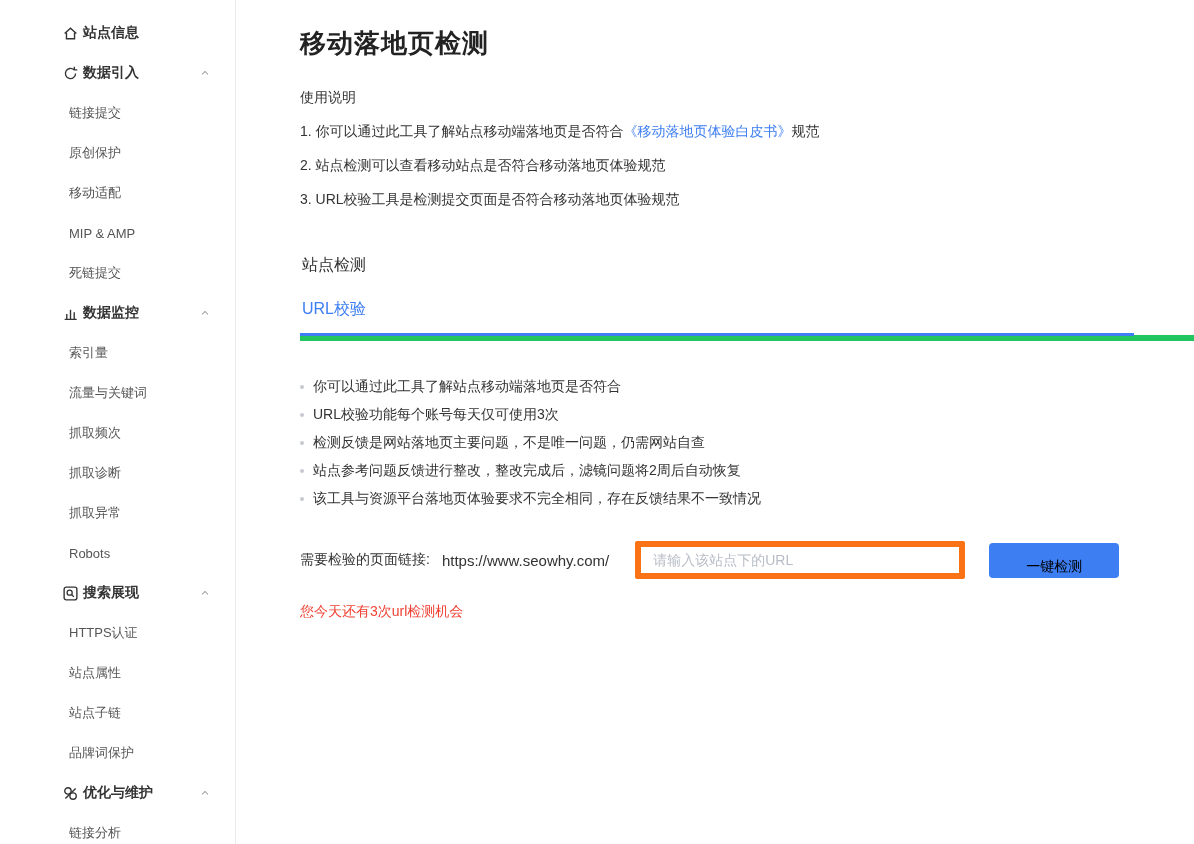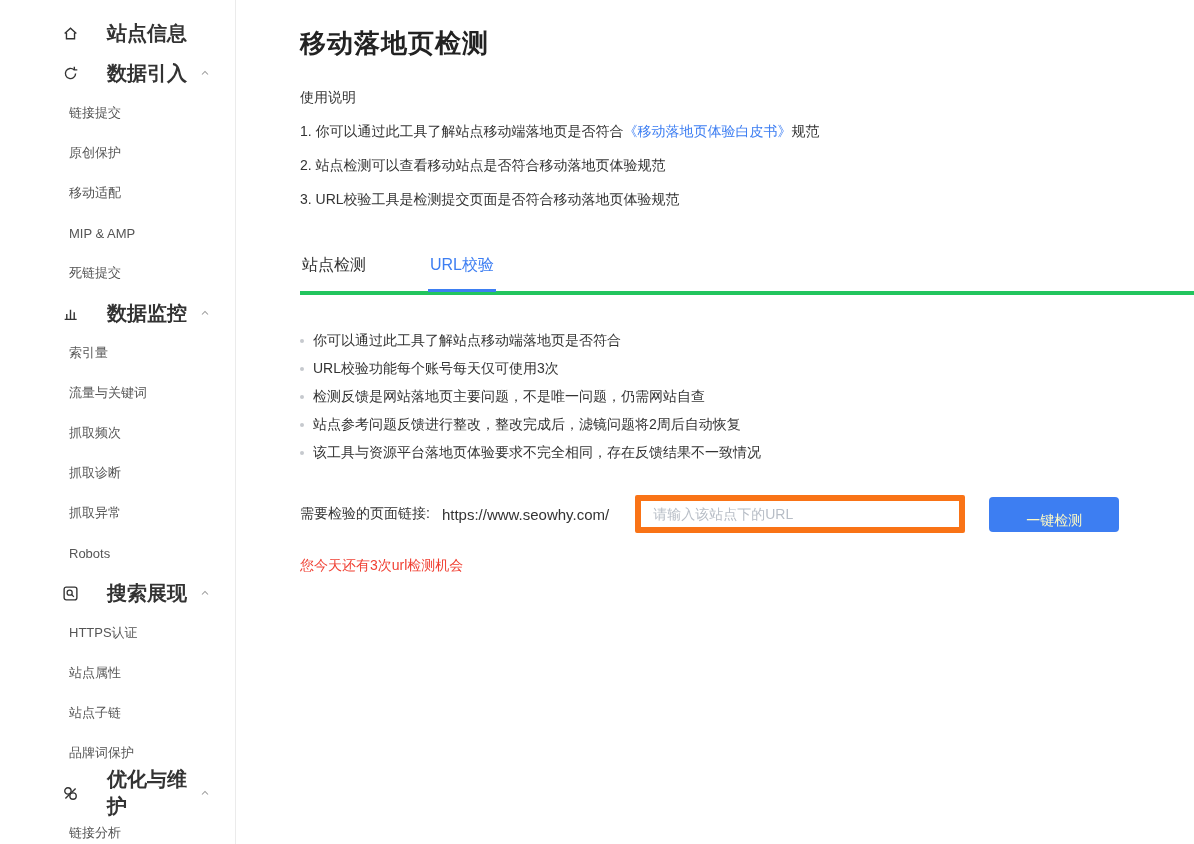--- a/index.html
+++ b/index.html
@@ -15,40 +15,41 @@
     width: 236px; min-width: 236px; height: 844px;
     border-right: 1px solid #ebebeb;
     padding-top: 13px;
     background: #fff;
   }
   .side-row {
     display: flex; align-items: center;
     height: 40px; cursor: pointer;
   }
   .side-row.top { padding-left: 62px; padding-right: 24px; }
-  .side-row.top .side-label { font-size: 20px; font-weight: bold; color: #333; margin-left: 28px; }
+  .side-row.top .side-label { font-size: 14px; font-weight: bold; color: #333; margin-left: 4px; }
   .side-row.sub { padding-left: 69px; }
   .side-row.sub .side-label { font-size: 13px; color: #555; font-weight: normal; }
   .side-row .icon { width: 17px; height: 17px; display: inline-flex; align-items: center; justify-content: center; }
   .side-row .chev { margin-left: auto; width: 12px; height: 12px; display: inline-flex; }
   .icon svg, .chev svg { display: block; }
   
   .main {
     flex: 1;
     padding: 26px 0 0 64px;
   }
   .page-title { font-size: 26px; font-weight: bold; color: #222; letter-spacing: 1px; }
   .usage { margin-top: 26px; font-size: 14px; color: #333; }
   .usage p { margin-top: 0; margin-bottom: 14px; line-height: 20px; }
   a.link { color: #3d7ef2; text-decoration: none; cursor: pointer; }
   
   .tabs {
     margin-top: 36px;
     display: flex;
-    border-bottom: 4px solid #22c55e;
+    border-bottom: 6px solid #22c55e;
+    flex-direction: column;
   }
   .tab {
     font-size: 16px; color: #333;
     padding: 10px 2px 13px 2px;
     margin-right: 60px;
     cursor: pointer;
   }
   .tab.active {
     color: #3d7ef2;
     border-bottom: 3px solid #3d7ef2;
@@ -77,21 +78,21 @@
     width: 330px; height: 38px;
     border: 6px solid #f97316; border-radius: 2px;
     padding: 0 12px; font-size: 14px; color: #333;
     outline: none;
     font-family: "Liberation Sans", "DejaVu Sans", sans-serif;
   }
   .url-input::placeholder { color: #b7bdc6; }
   .check-btn {
     margin-left: 24px;
     height: 35px; padding: 15px 37px;
-    background: #3d7ef2; color: #fef9c3;
+    background: #3d7ef2; color: #000000;
     font-size: 14px; border: none; border-radius: 4px;
     cursor: pointer;
     font-family: "Liberation Sans", "DejaVu Sans", sans-serif;
   }
   .quota { margin-top: 24px; font-size: 14px; color: #f04134; }
   
   .faq {
     margin-top: 42px;
     width: 894px;
     background: #f7f8fa;

